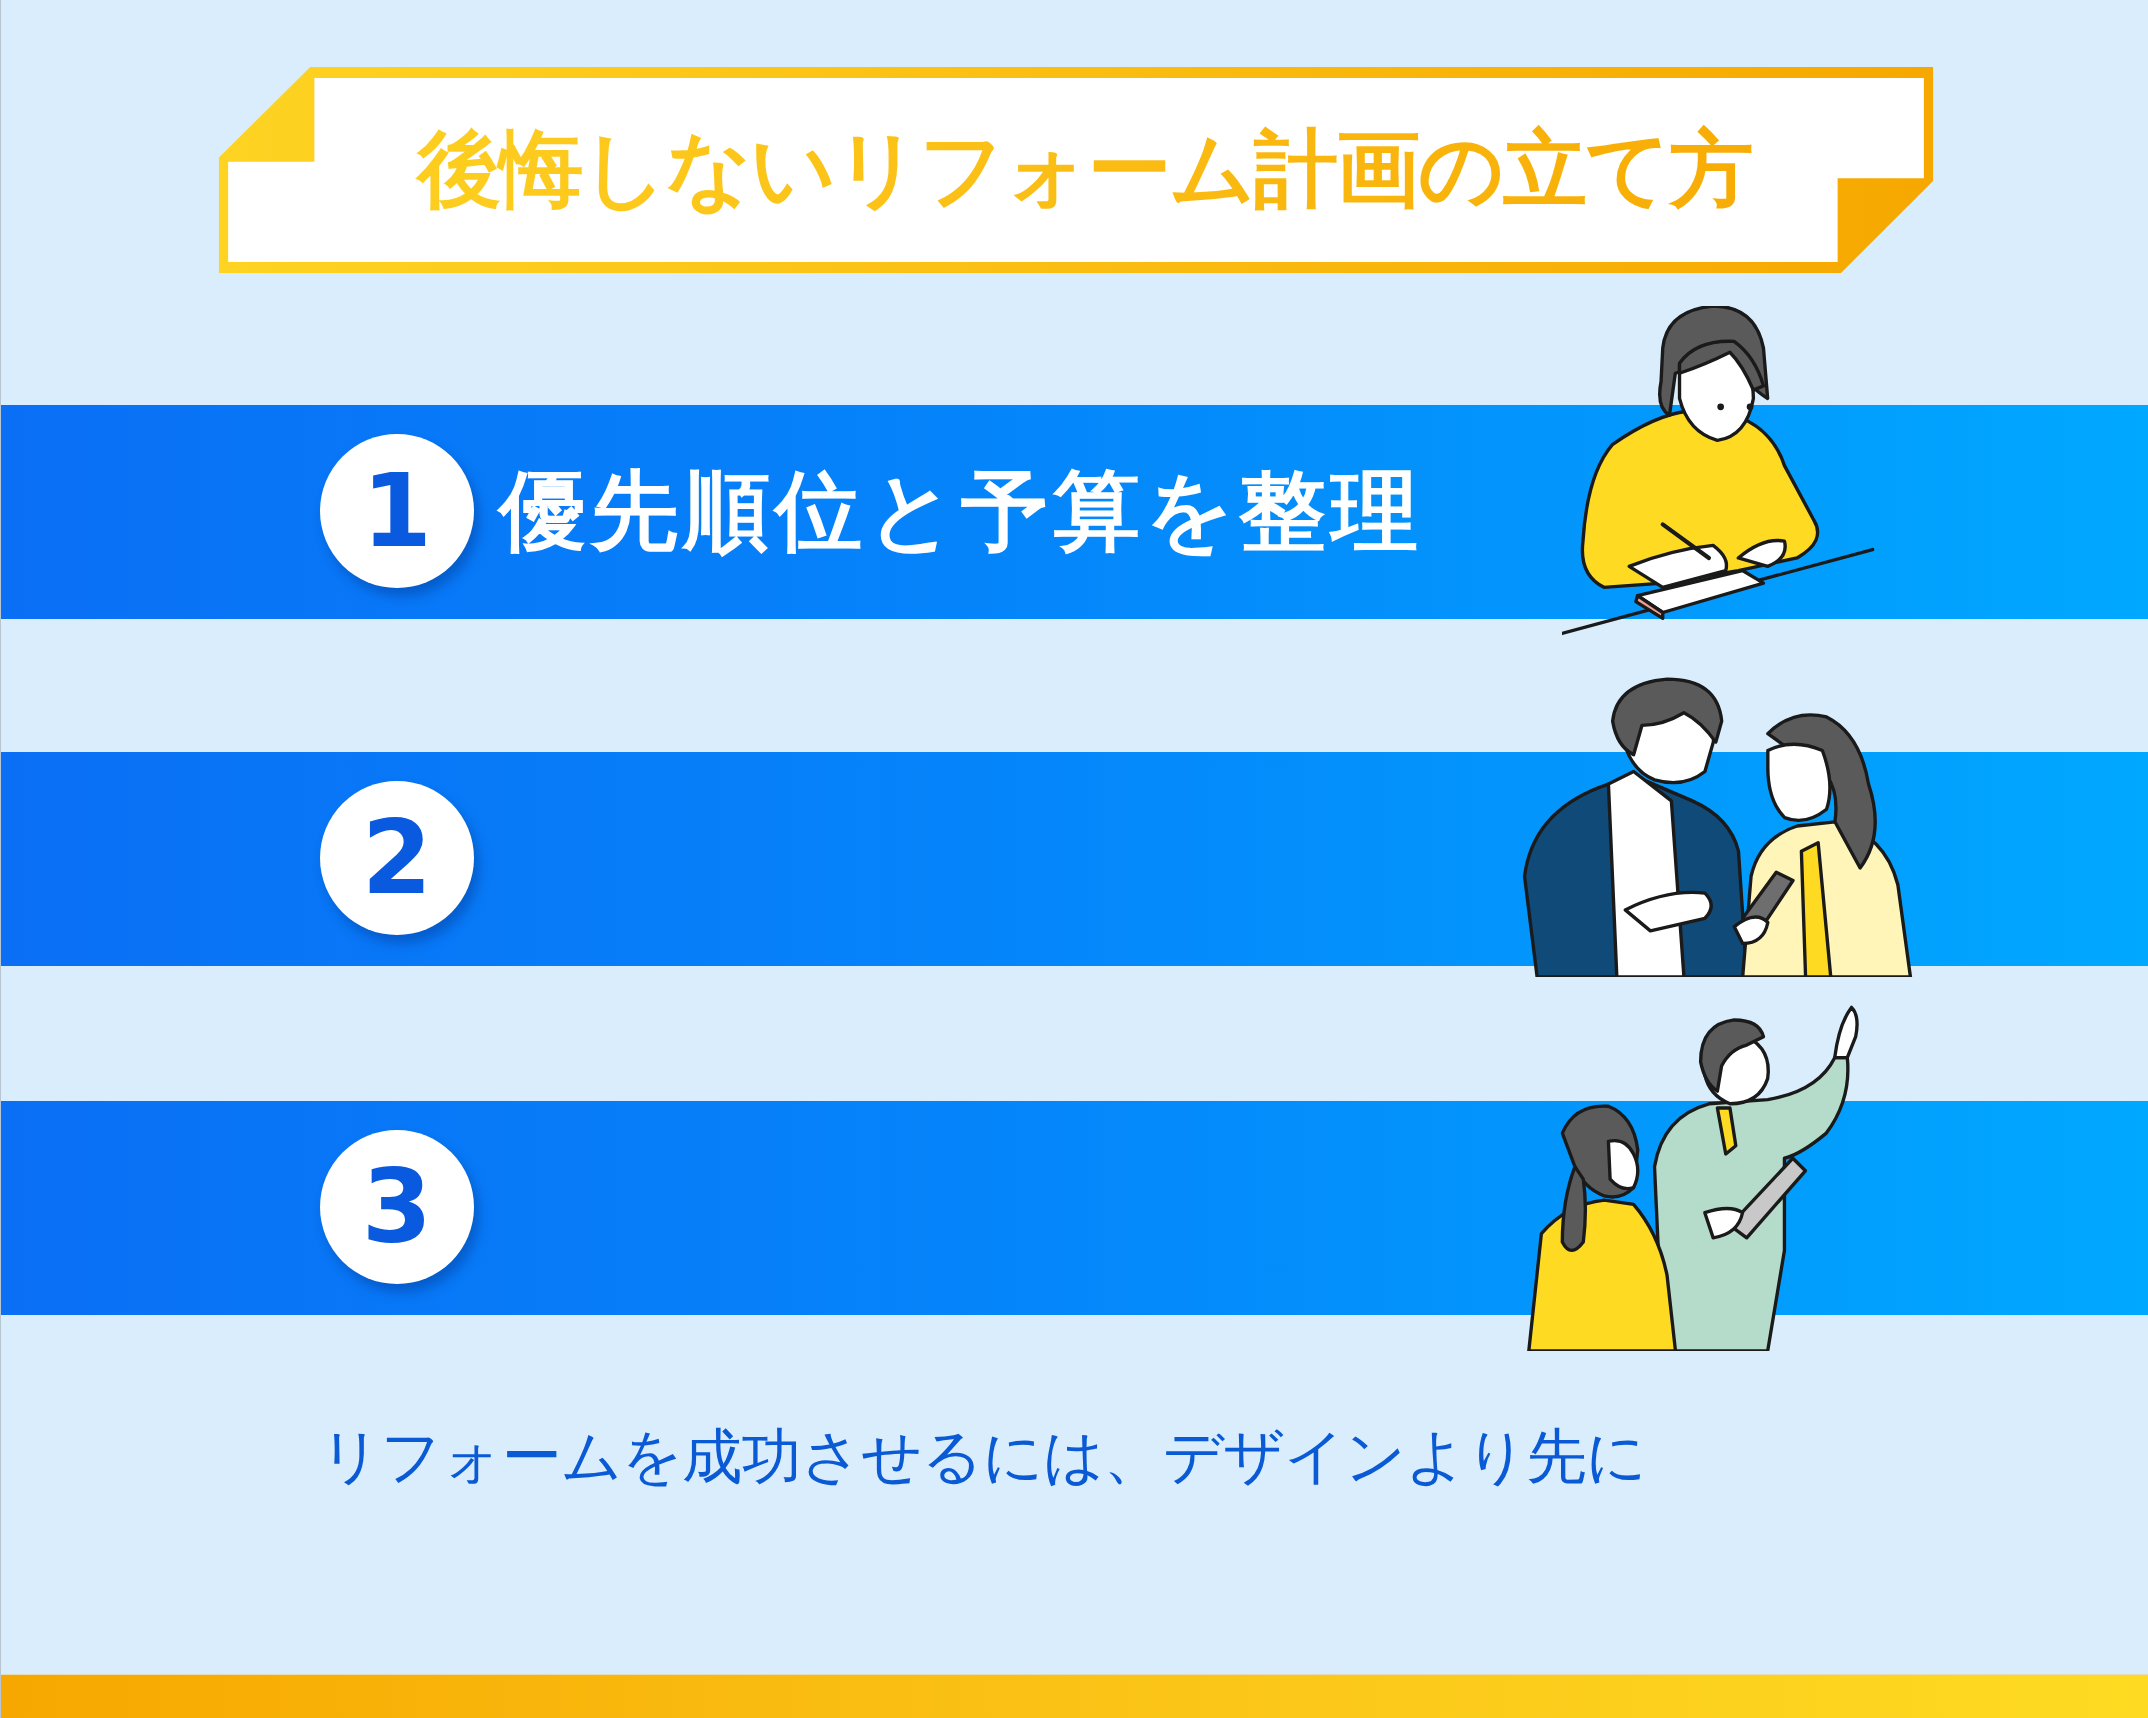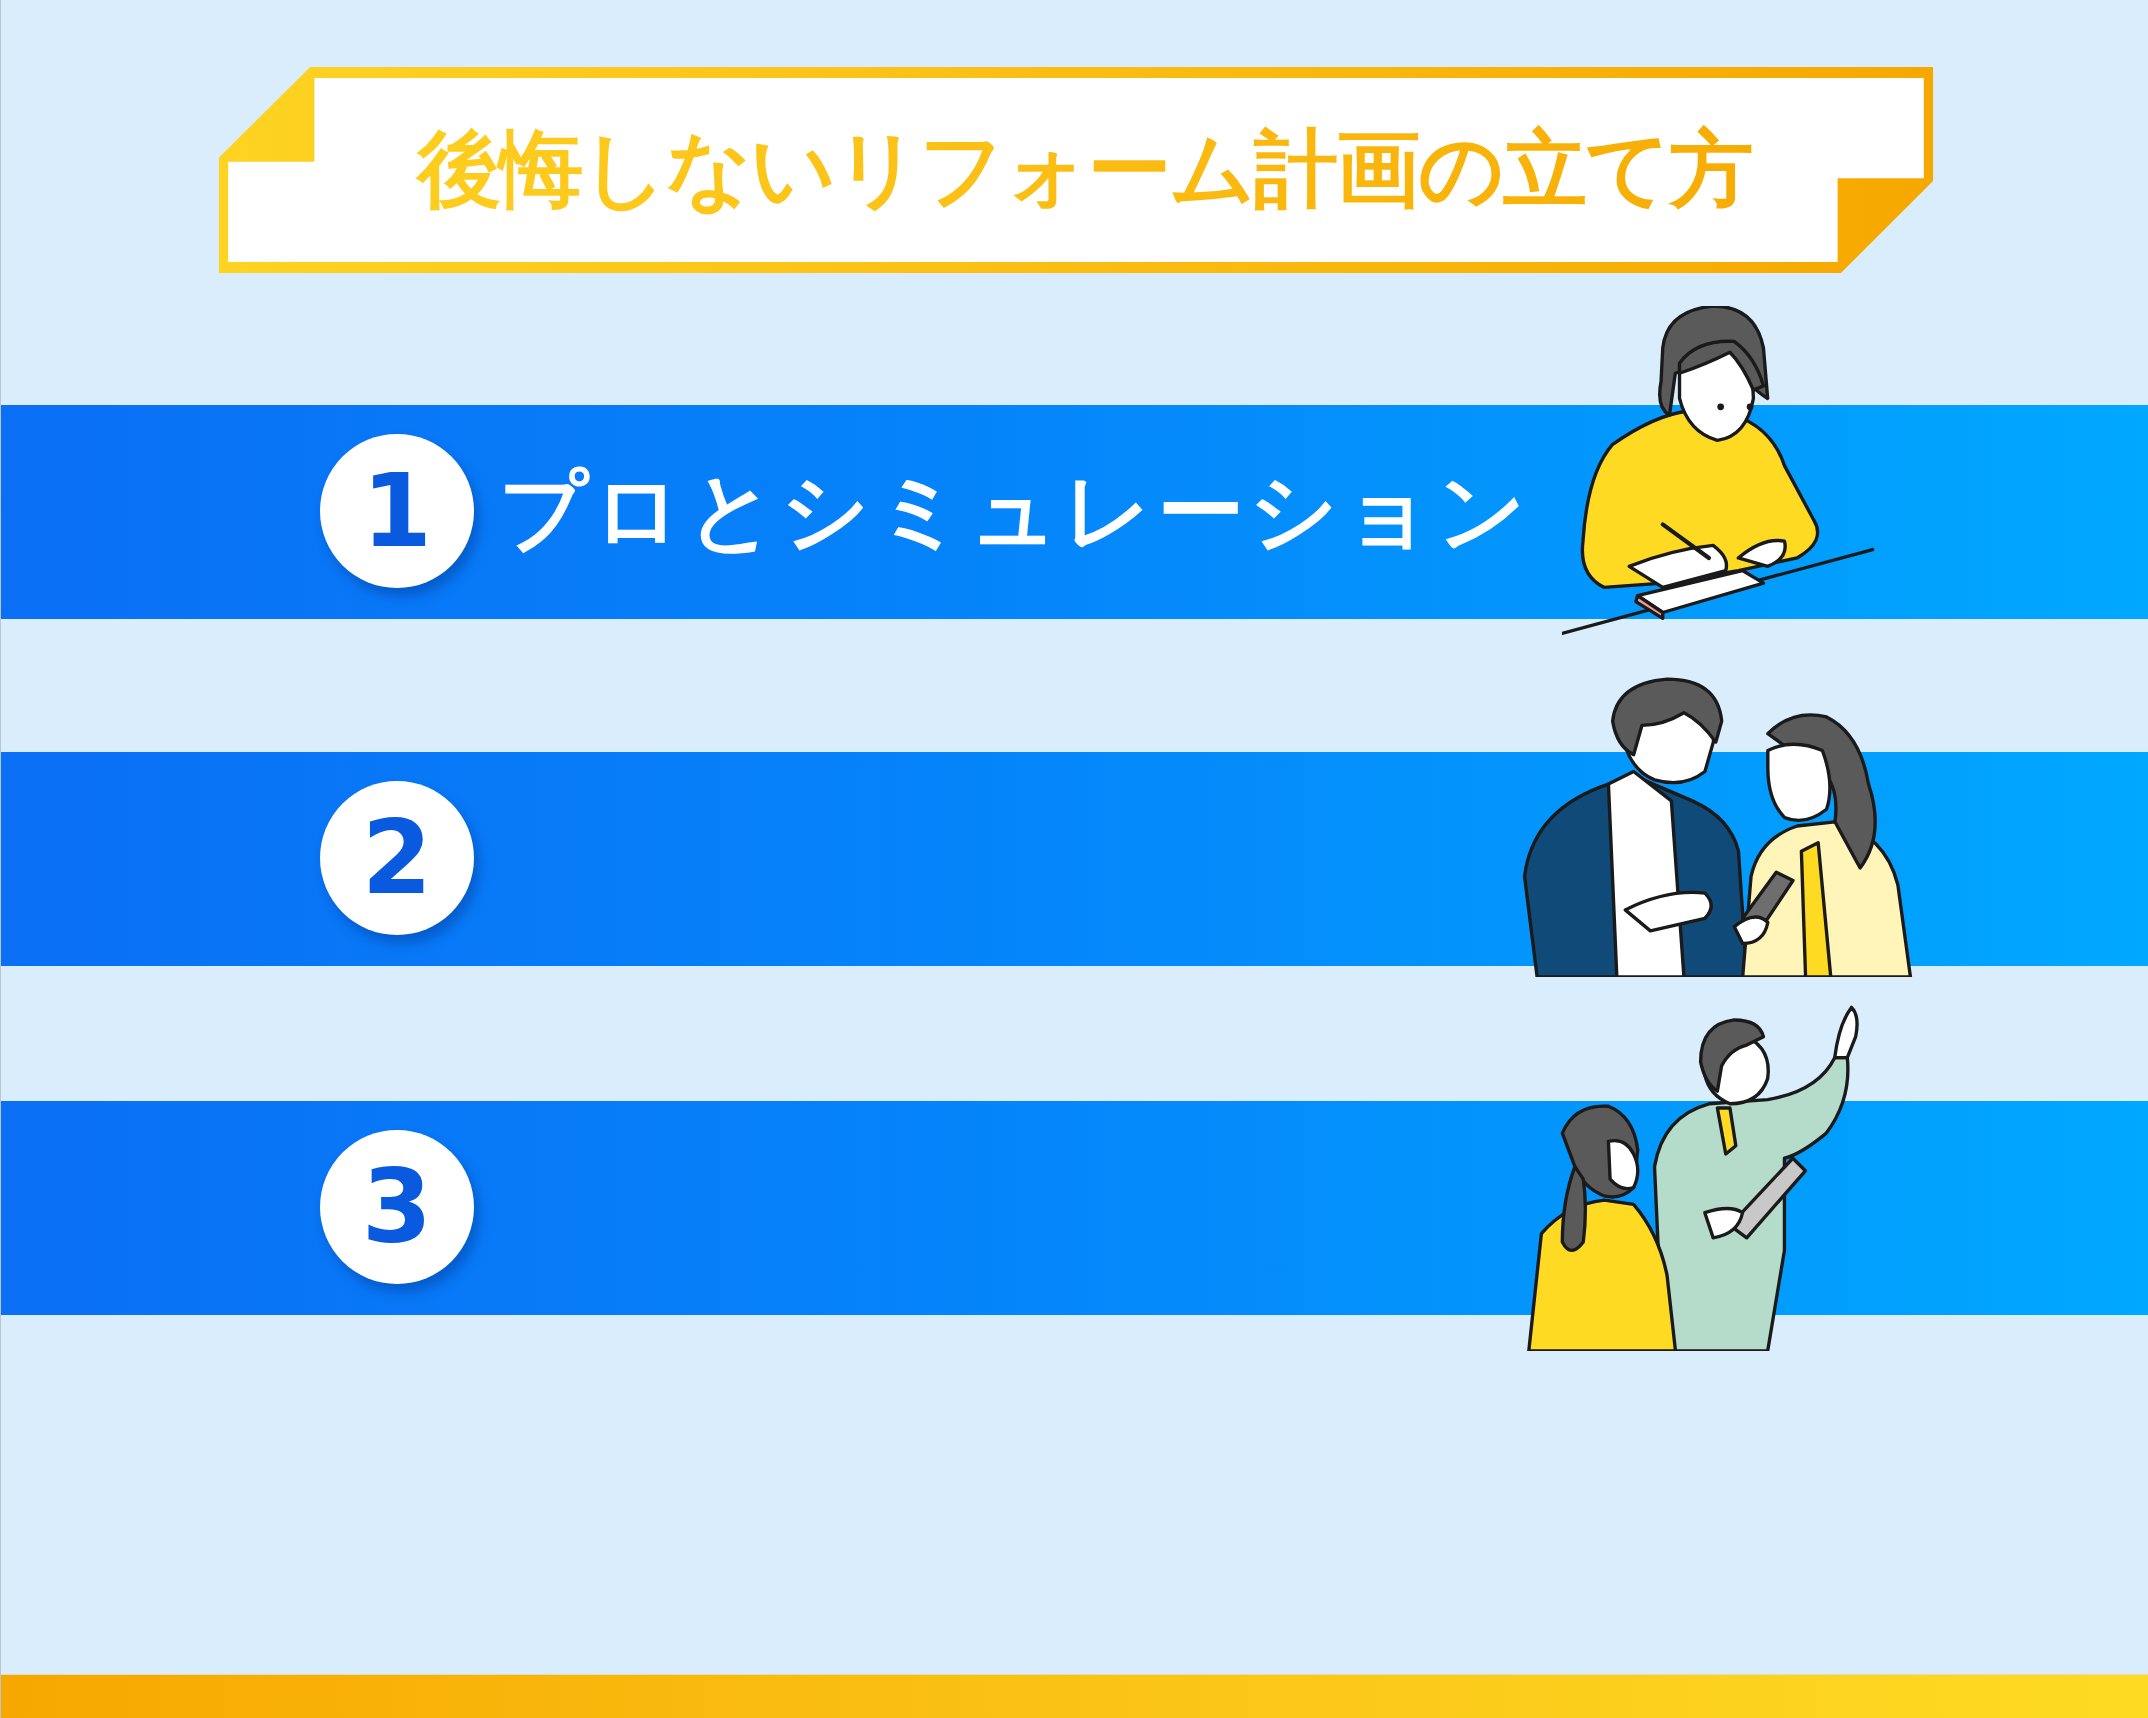--- a/index.html
+++ b/index.html
@@ -73,21 +73,21 @@
 
     <polygon points="109,0 2047,0 2047,136 1937,246 0,246 0,108" fill="url(#bg-frame)"></polygon>
 
     <polygon points="114,13 2036,13 2036,133 1933,133 1933,233 11,233 11,113 114,113" fill="#ffffff"></polygon>
   </svg>
   <div class="banner-title">後悔しないリフォーム計画の立て方</div>
 </div>
 
 <div class="band band-1">
   <div class="step-circle">1</div>
-  <div class="step-label">プロとシミュレーション</div>
+  <div class="step-label">優先順位と予算を整理</div>
 </div>
 <div class="illus" style="left:1561px; top:306px;">
   <svg width="319" height="336" viewBox="0 0 380 400">
     <g stroke="#1a1a1a" stroke-width="4" stroke-linejoin="round" stroke-linecap="round">
 
       <line x1="0" y1="390" x2="370" y2="290"></line>
 
       <path d="M60 165 Q110 130 150 125 L205 130 Q250 145 265 190 L300 255 Q315 280 280 300 L210 315 L120 330 L50 335 Q20 320 25 280 Q30 200 60 165 Z" fill="#fedb22"></path>
 
       <path d="M120 50 Q125 5 180 0 Q230 0 240 50 L245 110 Q220 95 200 60 Q165 70 135 80 L128 130 Q112 120 118 90 Z" fill="#5a5a5a"></path>
@@ -158,16 +158,17 @@
       <path d="M15 420 L30 280 Q60 245 105 240 L140 245 Q170 280 180 330 L190 420 Z" fill="#fedb22"></path>
 
       <path d="M55 160 Q70 125 110 128 Q140 140 145 180 L140 225 Q125 240 105 235 Q80 225 70 200 Z" fill="#5a5a5a"></path>
       <path d="M110 170 Q130 165 140 185 Q150 205 140 225 Q125 230 112 215 Z" fill="#ffffff"></path>
       <path d="M70 200 Q55 240 55 290 Q65 310 80 290 Q85 250 80 215 Z" fill="#5a5a5a"></path>
     </g>
   </svg>
 </div>
 
 <div class="summary">
+  <div class="summary-line1">リフォームを成功させるには、デザインより先に</div>
 </div>
 
 <div class="bottom-stripe"></div>
 
 
 </body></html>

